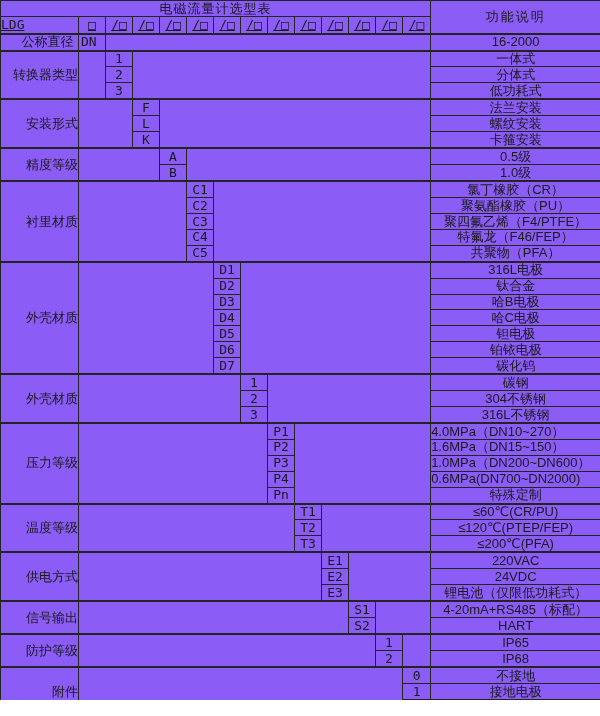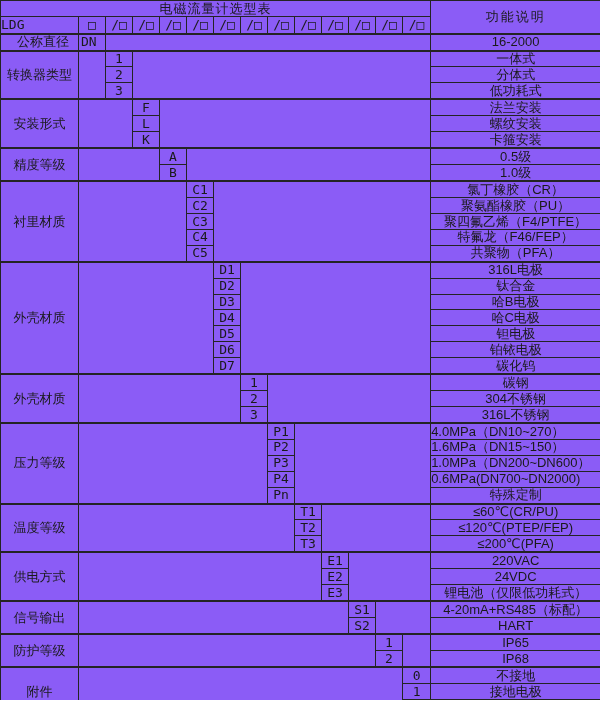--- a/index.html
+++ b/index.html
@@ -15,27 +15,27 @@
     border: 1px solid #242424;
   }
   table.sel td {
     border: 1px solid #242424;
     padding: 0; margin: 0;
     vertical-align: middle;
     overflow: hidden; white-space: nowrap;
     font-size: 13px; line-height: 1.05;
   }
   tr.title-row { height: 16px; }
-  tr.ldg-row { height: 17px; }
+  tr.ldg-row { height: 17px; text-decoration: underline; }
   td.title-cell { text-align: center; font-size: 14px; letter-spacing: 1px; }
   td.fn-header { text-align: center; font-size: 14px; letter-spacing: 2px; }
   td.ldg-cell { text-align: left; padding-left: 8px; font-family: "DejaVu Sans Mono", monospace; font-size: 13px; }
   td.slot-cell { text-align: center; font-size: 12px; font-family: "DejaVu Sans Mono", monospace; padding: 0; }
-  td.cat-label { text-align: center; font-size: 13px; }
-  td.cat-label.align-left { text-align: left; padding-left: 16px; margin-left: 8px; }
+  td.cat-label { text-align: right; font-size: 13px; }
+  td.cat-label.align-left { text-align: center; padding-left: 16px; margin-left: 8px; }
   td.code-cell { text-align: center; font-family: "DejaVu Sans Mono", monospace; font-size: 12px; border-radius: 7px; }
   td.code-cell.align-left { text-align: left; padding-left: 2px; }
   td.filler { border-left: 1px solid #242424; border-right: 1px solid #242424; }
   td.desc-cell { text-align: center; font-size: 13px; padding: 0 2px; }
   td.desc-cell.align-left { text-align: left; }
   tr.group-start td { border-top: 2px solid #242424; }
 </style>
 </head>
 <body>
 

